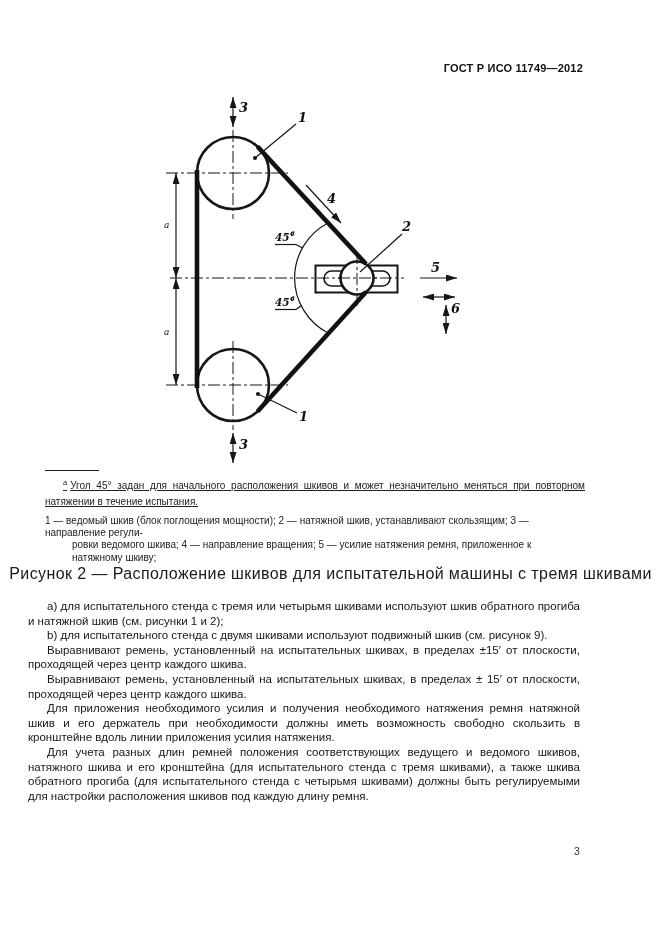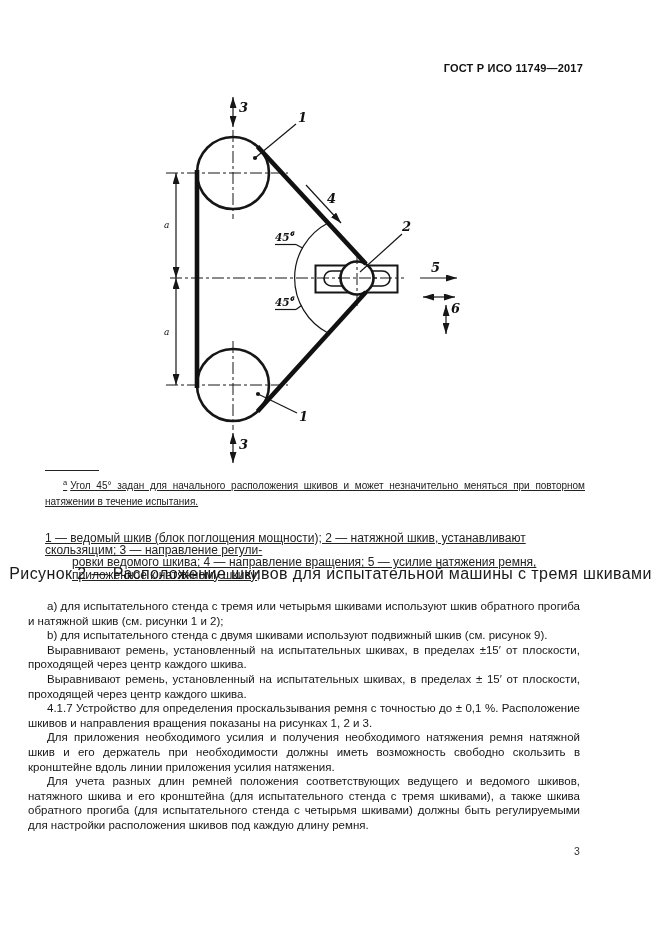--- a/index.html
+++ b/index.html
@@ -23,40 +23,40 @@
   svg .lbl{font-family:"DejaVu Serif",serif;font-style:italic;font-weight:bold;font-size:13px;}
   svg .ang{font-family:"DejaVu Serif",serif;font-style:italic;font-weight:bold;font-size:10.5px;}
   svg .angsup{font-family:"DejaVu Serif",serif;font-style:italic;font-weight:bold;font-size:7px;}
   svg .dima{font-family:"DejaVu Serif",serif;font-style:italic;font-size:9px;}
   .fn-rule{position:absolute;left:45px;top:470px;width:54px;border-top:1.4px solid #222;}
   .footnote{
     position:absolute;left:45px;top:475px;width:540px;margin:0;
     font-size:10px;line-height:15.3px;text-align:justify;text-indent:18px;color:#222;text-decoration:underline;
   }
   .footnote sup{font-size:7.5px;margin-right:3px;}
-  .legend{position:absolute;left:45px;top:532px;width:515px;font-size:12px;line-height:12.2px;color:#222;text-decoration:underline;}
+  .legend{position:absolute;left:45px;top:515px;width:515px;font-size:10px;line-height:12.2px;color:#222;}
   .legend .l2{padding-left:27px;}
   .legend .l3{text-align:center;}
   .caption{
     position:absolute;left:0;top:565px;width:661px;text-align:center;
     font-size:16px;letter-spacing:0.4px;color:#1a1a1a;
   }
   .body-text{
     position:absolute;left:28px;top:599px;width:552px;
     font-size:11.5px;line-height:14.6px;text-align:justify;color:#161616;
   }
   .body-text p{margin:0;text-indent:19px;}
   .pagenum{position:absolute;left:574px;top:845px;font-size:10.5px;color:#333;}
 </style>
 </head>
 <body>
 
 <div class="page">
 
-  <div class="doc-code">ГОСТ Р ИСО 11749—2017</div>
+  <div class="doc-code">ГОСТ Р ИСО 11749—2012</div>
 
   <svg class="fig" width="661" height="480" viewBox="0 0 661 480" xmlns="http://www.w3.org/2000/svg">
     <defs>
       <marker id="arr" viewBox="0 0 11 7" refX="11" refY="3.5" markerWidth="11" markerHeight="7" markerUnits="userSpaceOnUse" orient="auto-start-reverse">
         <path d="M0,0 L11,3.5 L0,7 Z" fill="#161616"></path>
       </marker>
     </defs>
 
     <g class="dashdot">
       <line x1="170" y1="278" x2="404" y2="278"></line>
@@ -141,19 +141,18 @@
     <div class="l2">ровки ведомого шкива; 4 — направление вращения; 5 — усилие натяжения ремня, приложенное к натяжному шкиву;</div>
   </div>
 
   <div class="caption">Рисунок 2 — Расположение шкивов для испытательной машины с тремя шкивами</div>
 
   <div class="body-text">
     <p>a) для испытательного стенда с тремя или четырьмя шкивами используют шкив обратного прогиба и натяжной шкив (см. рисунки 1 и 2);</p>
     <p>b) для испытательного стенда с двумя шкивами используют подвижный шкив (см. рисунок 9).</p>
     <p>Выравнивают ремень, установленный на испытательных шкивах, в пределах ±15′ от плоскости, проходящей через центр каждого шкива.</p>
     <p>Выравнивают ремень, установленный на испытательных шкивах, в пределах ± 15′ от плоскости, проходящей через центр каждого шкива.</p>
-    <p>4.1.7 Устройство для определения проскальзывания ремня с точностью до ± 0,1 %. Расположение шкивов и направления вращения показаны на рисунках 1, 2 и 3.</p>
     <p>Для приложения необходимого усилия и получения необходимого натяжения ремня натяжной шкив и его держатель при необходимости должны иметь возможность свободно скользить в кронштейне вдоль линии приложения усилия натяжения.</p>
     <p>Для учета разных длин ремней положения соответствующих ведущего и ведомого шкивов, натяжного шкива и его кронштейна (для испытательного стенда с тремя шкивами), а также шкива обратного прогиба (для испытательного стенда с четырьмя шкивами) должны быть регулируемыми для настройки расположения шкивов под каждую длину ремня.</p>
   </div>
 
   <div class="pagenum">3</div>
 </div>
 
 </body></html>

